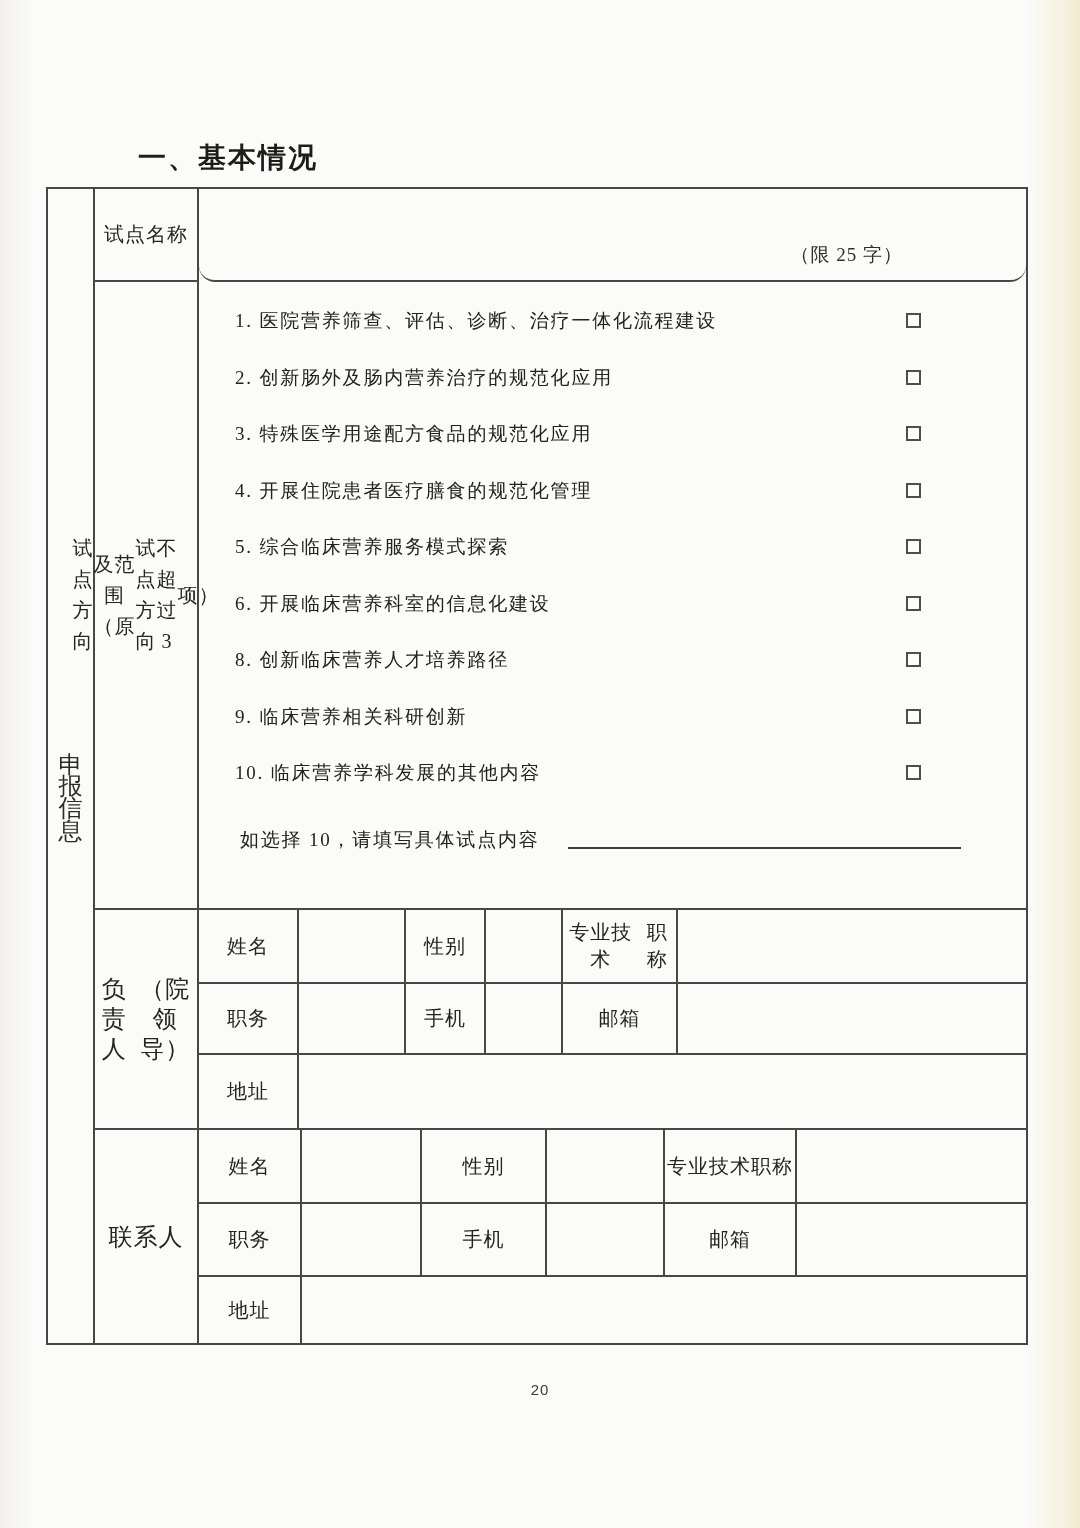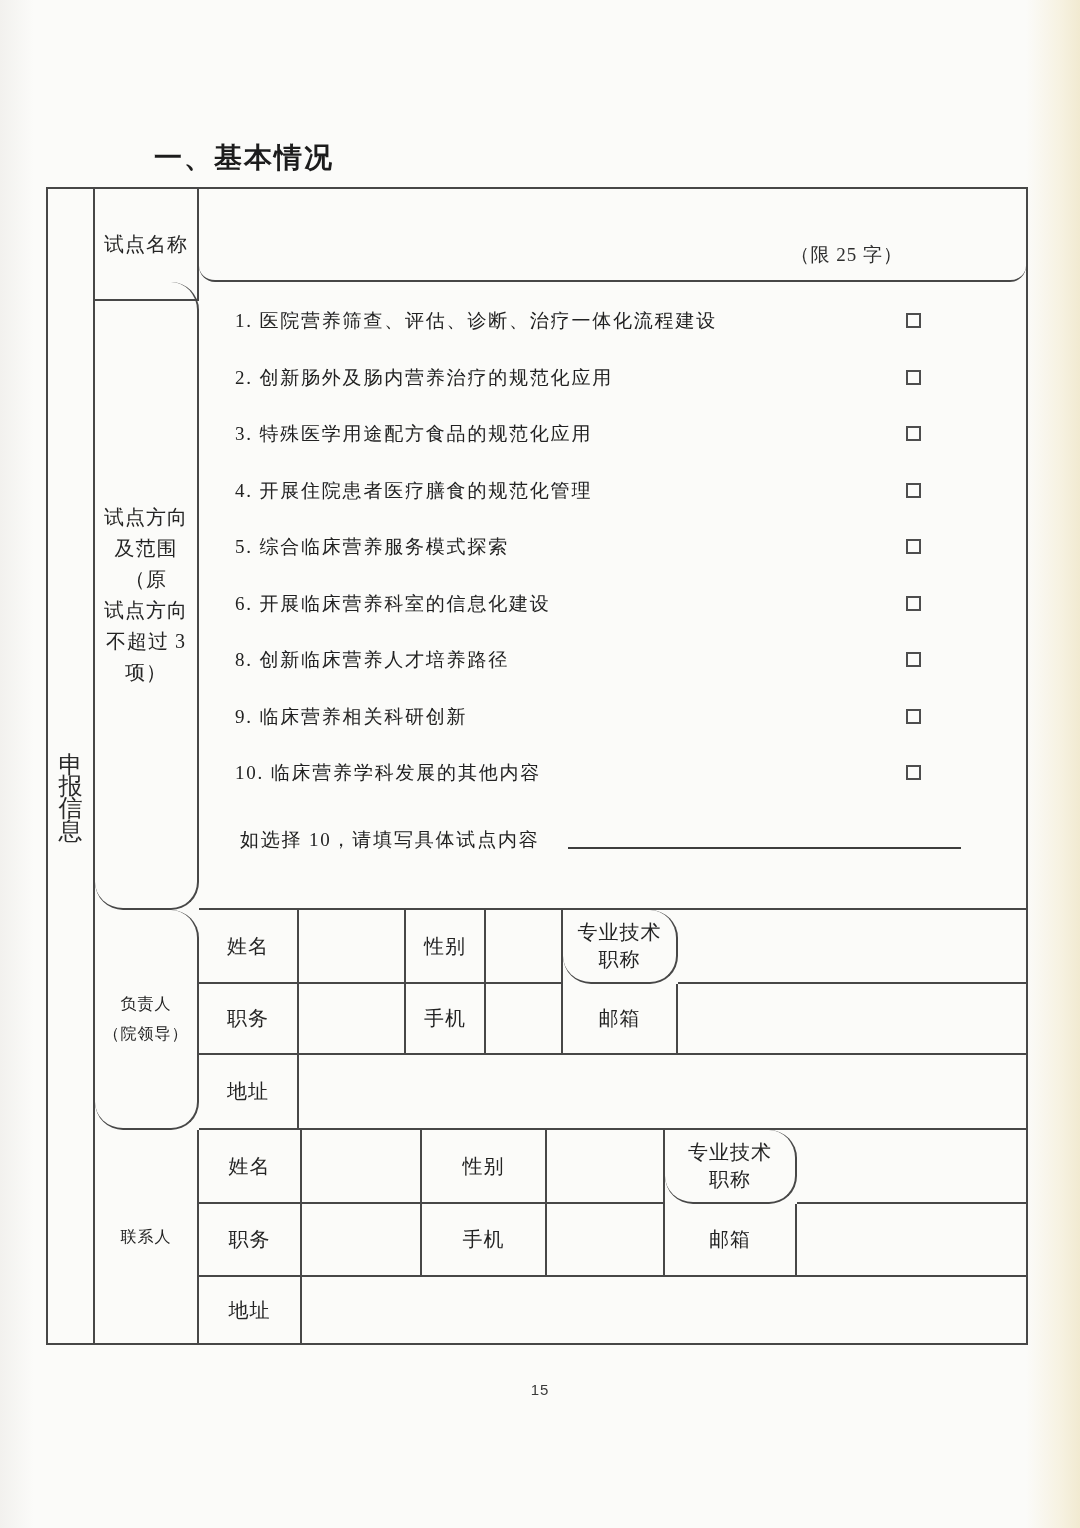--- a/index.html
+++ b/index.html
@@ -8,43 +8,43 @@
   body {
     background: #f3f2ef;
     font-family: "Liberation Serif", "DejaVu Serif", serif;
     color: #262626;
   }
   .page {
     position: relative; width: 1080px; height: 1528px; overflow: hidden;
     background: linear-gradient(90deg, #f2f1ee 0px, #fbfbf9 34px, #fbfbf9 1026px, #f6f1e0 1062px, #f1ead1 1080px);
   }
   .title {
-    position: absolute; left: 154px; top: 139px;
+    position: absolute; left: 138px; top: 139px;
     font-family: Liberation Mono, monospace;
     font-size: 28px; font-weight: bold; letter-spacing: 2px; color: #1c1c1c;
   }
   .tbl {
     position: absolute; left: 46px; top: 187px; width: 982px; height: 1158px;
     border: 2px solid var(--ln);
   }
   .cell {
     position: absolute; display: flex; align-items: center; justify-content: center;
     border-right: 2px solid var(--ln); border-bottom: 2px solid var(--ln);
     font-size: 20px; letter-spacing: 1px; text-align: center; color: #242424;
   }
   .no-r { border-right: none; }
   .no-b { border-bottom: none; }
-  .col { flex-direction: column; border-radius: 28px; }
+  .col { flex-direction: row; }
   .vtext {
     writing-mode: vertical-lr; text-orientation: upright;
     font-size: 24px; letter-spacing: 22px; padding-top: 22px; color: #2a2a2a;
   }
   .dir-lab { line-height: 31px; font-size: 20px; letter-spacing: 1px; }
   .two-line { line-height: 27px; font-size: 20px; text-align: center; }
-  .lead-lab { line-height: 30px; font-size: 16px; }
+  .lead-lab { line-height: 30px; font-size: 24px; }
   .pilot-val { align-items: flex-end; justify-content: flex-end; padding: 0 123px 12px 0; border-radius: 16px; }
   .hint { font-size: 19px; letter-spacing: 1px; color: #2e2e2e; }
   .opts-cell { display: block; }
   .opts { width: 100%; height: 100%; padding: 27px 0 0 5px; display: flex; flex-direction: column; margin-left: 31px; }
   .opt { height: 56.5px; display: flex; align-items: flex-start; }
   .opt-text { font-size: 19px; letter-spacing: 1.8px; line-height: 24px; white-space: nowrap; text-align: left; color: #222; }
   .cbx {
     width: 15px; height: 15px; border: 2px solid #4e4e4e; background: #fcfcfa;
     margin-left: auto; margin-right: 136px; margin-top: 4px; flex: 0 0 auto;
   }
@@ -62,21 +62,21 @@
 <div class="page">
 
   <h1 class="title">一、基本情况</h1>
 
   <div class="tbl">
 
     <div class="cell no-b" style="left:0;top:0;width:47px;height:1154px;">
       <div class="vtext">申报信息</div>
     </div>
 
-    <div class="cell" style="left:47px;top:0;width:104px;height:112px;">
+    <div class="cell" style="left:47px;top:0;width:104px;height:93px;">
       <span>试点名称</span>
     </div>
     <div class="cell no-r pilot-val" style="left:151px;top:0;width:827px;height:93px;">
       <span class="hint">（限 25 字）</span>
     </div>
 
     <div class="cell col dir-lab" style="left:47px;top:93px;width:104px;height:628px;">
       <div>试点方向</div>
       <div>及范围（原</div>
       <div>试点方向</div>
@@ -224,15 +224,15 @@
 
     <div class="cell no-b" style="left:151px;top:1088px;width:103px;height:66px;">
       <span>地址</span>
       </div>
     <div class="cell no-r no-b" style="left:254px;top:1088px;width:724px;height:66px;">
       <span></span>
       </div>
 
   </div>
 
-  <div class="pageno">15</div>
+  <div class="pageno">20</div>
 
 </div>
 
 </body></html>

